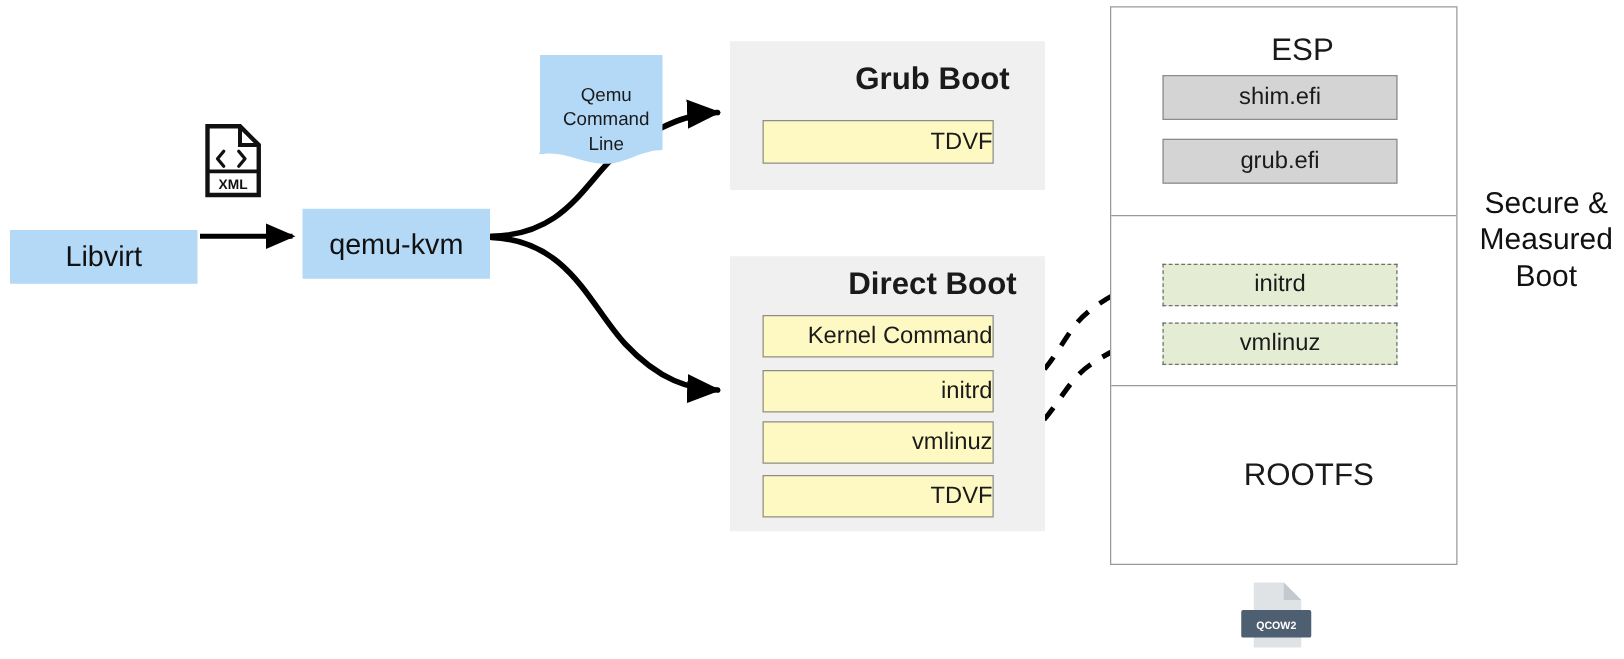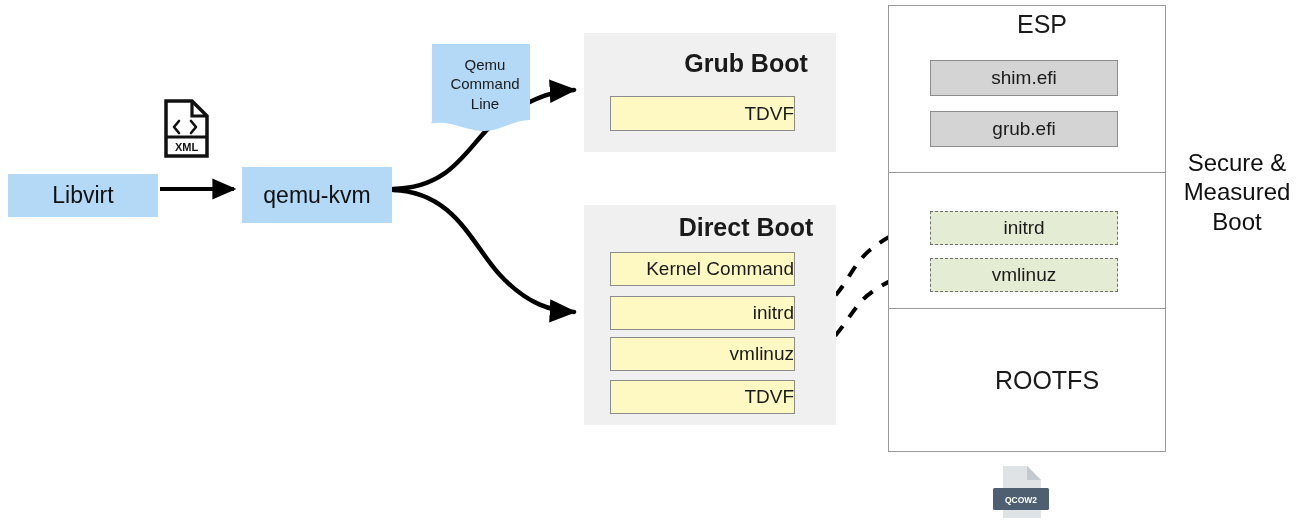--- a/index.html
+++ b/index.html
@@ -187,29 +187,29 @@
     </g>
 
     <g>
       <path d="M1003,466 L1027,466 L1041,480 L1041,518 L1003,518 Z" fill="#dfe3e6"></path>
       <path d="M1027,466 L1027,480 L1041,480 Z" fill="#c3c9ce"></path>
       <rect x="993" y="488" width="56" height="22" rx="1.5" fill="#4d5f70"></rect>
       <text class="qcow-text" x="1021" y="503" text-anchor="middle">QCOW2</text>
     </g>
   </svg>
 
-  <div class="node blue-box" style="left:8px; top:174px; width:150px; height:43px;">
+  <div class="node blue-box" style="left:8px; top:184px; width:150px; height:43px;">
     <span>Libvirt</span>
   </div>
 
   <div class="node blue-box" style="left:242px; top:167px; width:150px; height:56px;">
     <span>qemu-kvm</span>
   </div>
 
-  <div class="cloud-label" style="left:432px; top:48px; width:106px; height:72px;">
+  <div class="cloud-label" style="left:432px; top:60px; width:106px; height:72px;">
     <span>Qemu</span>
     <span>Command</span>
     <span>Line</span>
   </div>
 
   <div class="node gray-panel" style="left:584px; top:33px; width:252px; height:119px;"></div>
   <div class="panel-title" style="left:584px; top:48px; width:252px; height:30px;">Grub Boot</div>
   <div class="node green-box" style="left:610px; top:96px; width:185px; height:35px;">
     <span>TDVF</span>
   </div>
@@ -227,21 +227,21 @@
     <span>vmlinuz</span>
   </div>
   <div class="node green-box" style="left:610px; top:380px; width:185px; height:34px;">
     <span>TDVF</span>
   </div>
 
   <div class="disk-container" style="left:888px; top:5px; width:278px; height:447px;"></div>
   <div class="disk-divider" style="left:889px; top:172px; width:276px;"></div>
   <div class="disk-divider" style="left:889px; top:308px; width:276px;"></div>
 
-  <div class="section-label" style="left:888px; top:8px; width:308px; height:32px;">ESP</div>
+  <div class="section-label" style="left:888px; top:24px; width:308px; height:32px;">ESP</div>
   <div class="node gray-box" style="left:930px; top:60px; width:188px; height:36px;">
     <span>shim.efi</span>
   </div>
   <div class="node gray-box" style="left:930px; top:111px; width:188px; height:36px;">
     <span>grub.efi</span>
   </div>
 
   <div class="node green-box-dashed" style="left:930px; top:211px; width:188px; height:34px;">
     <span>initrd</span>
   </div>

